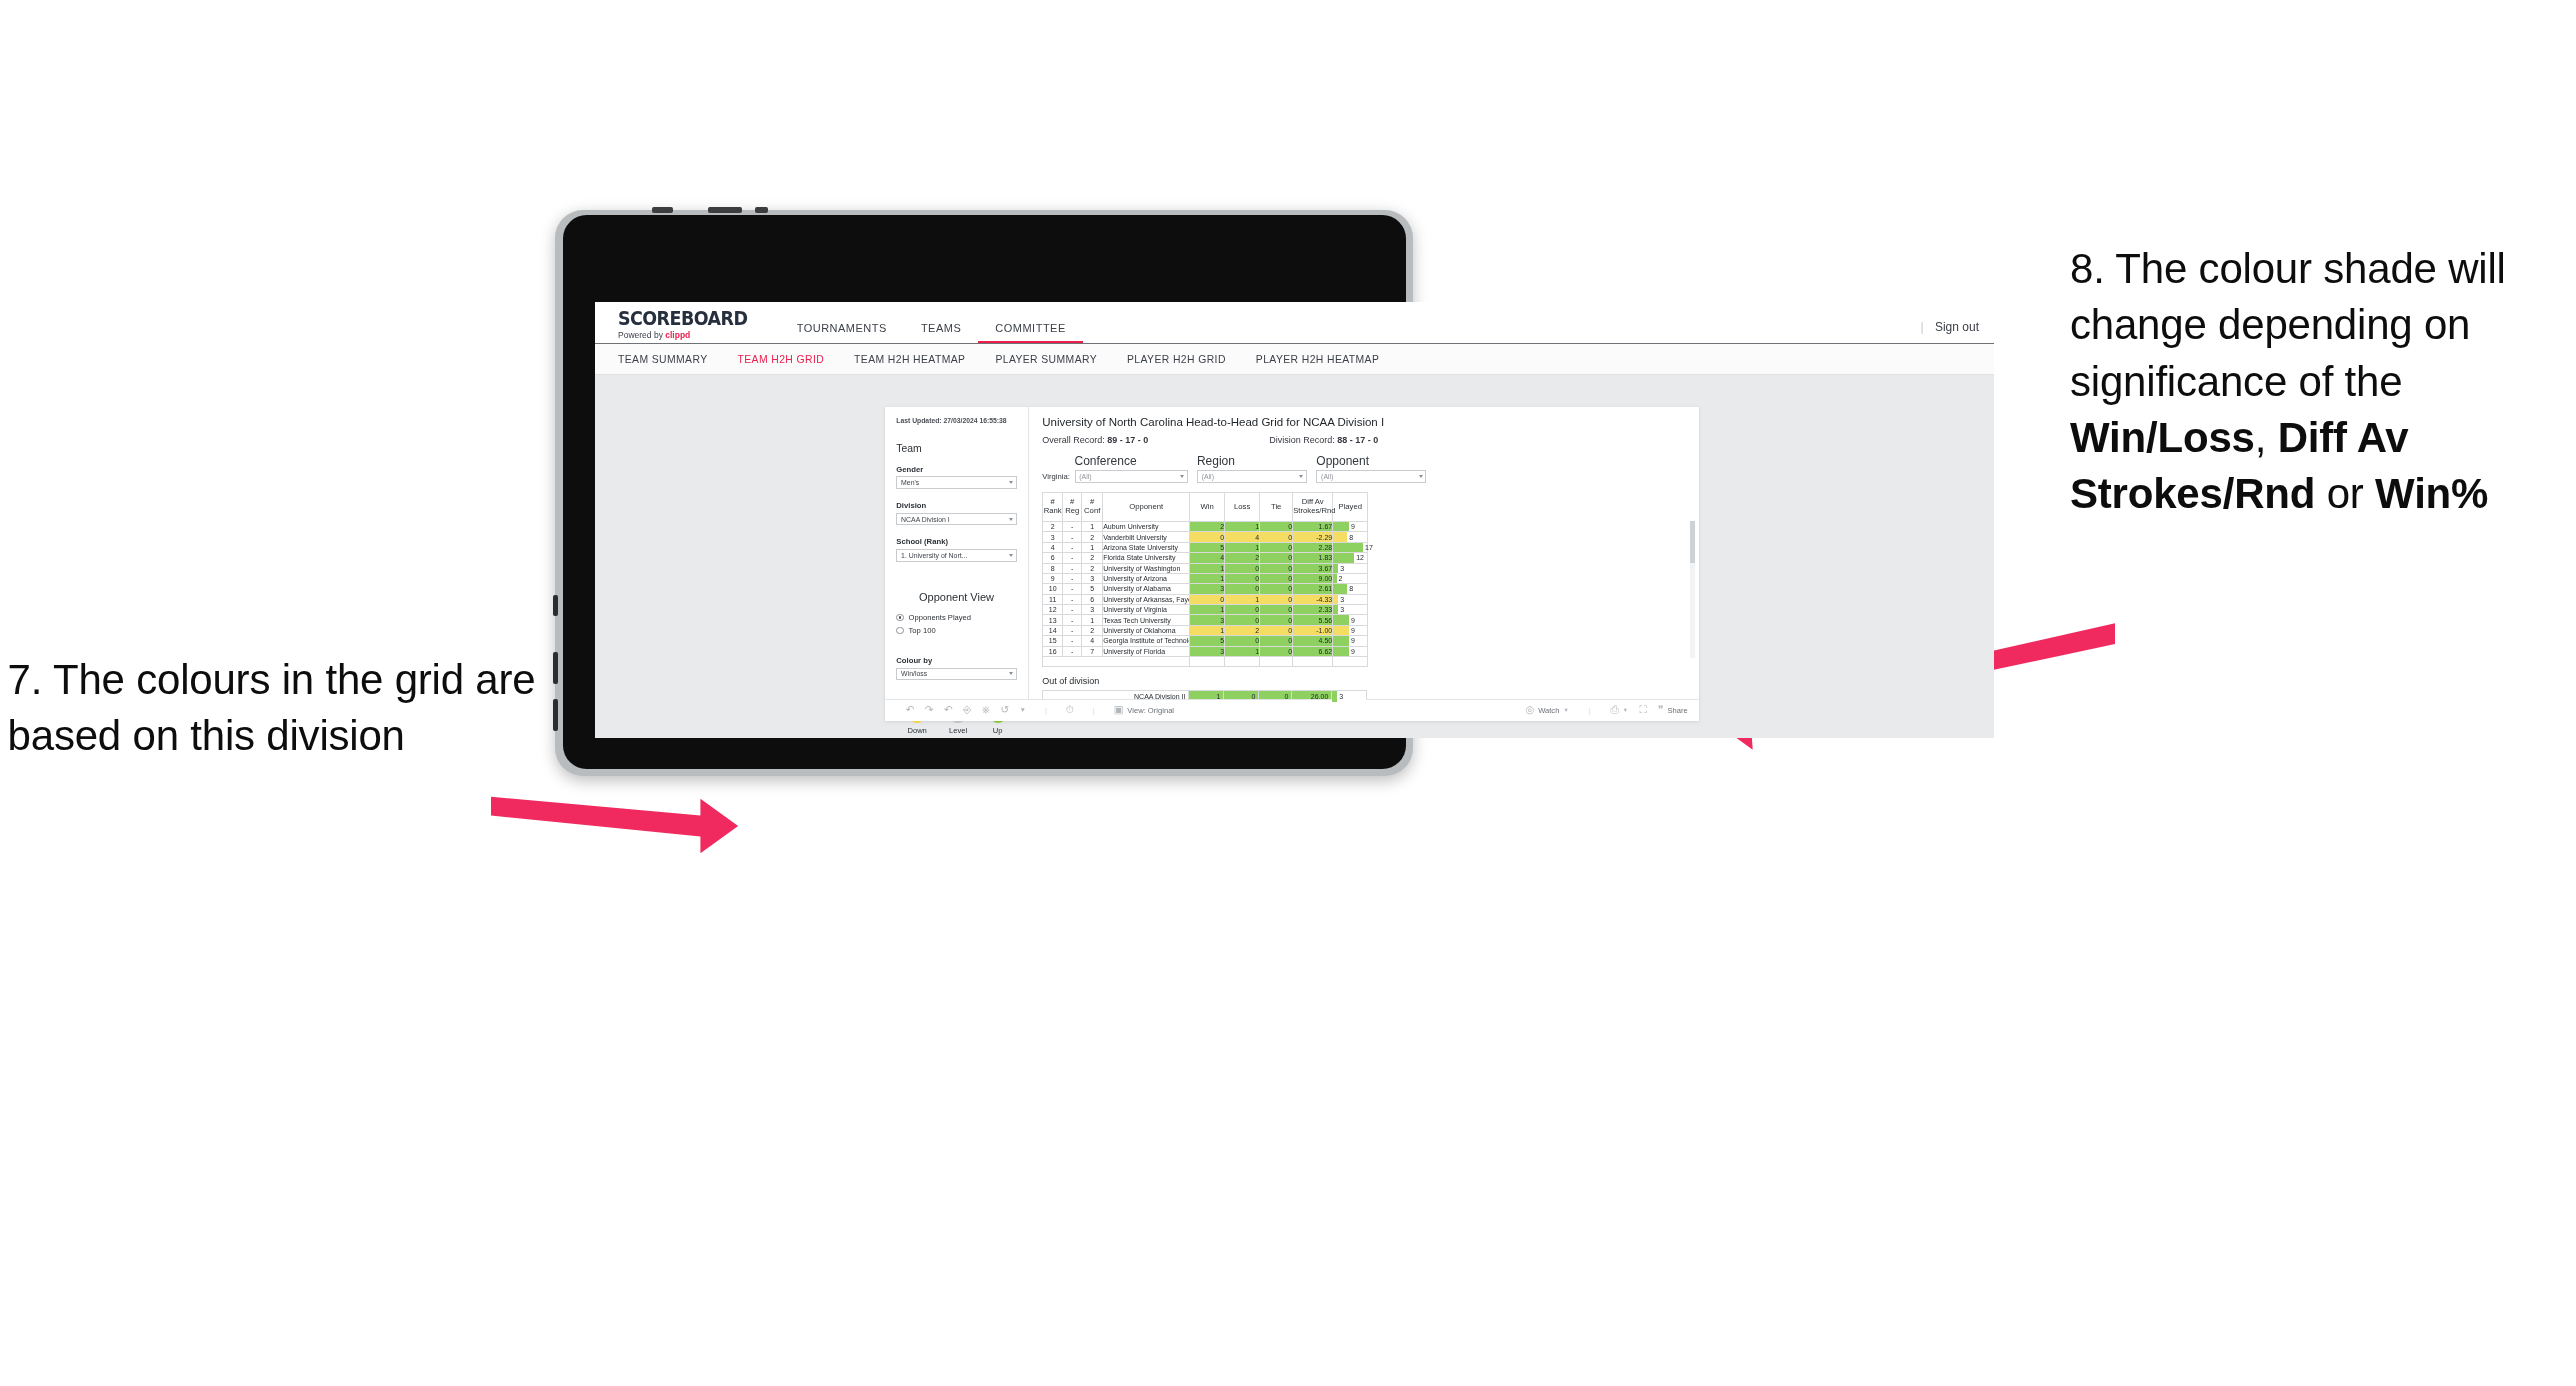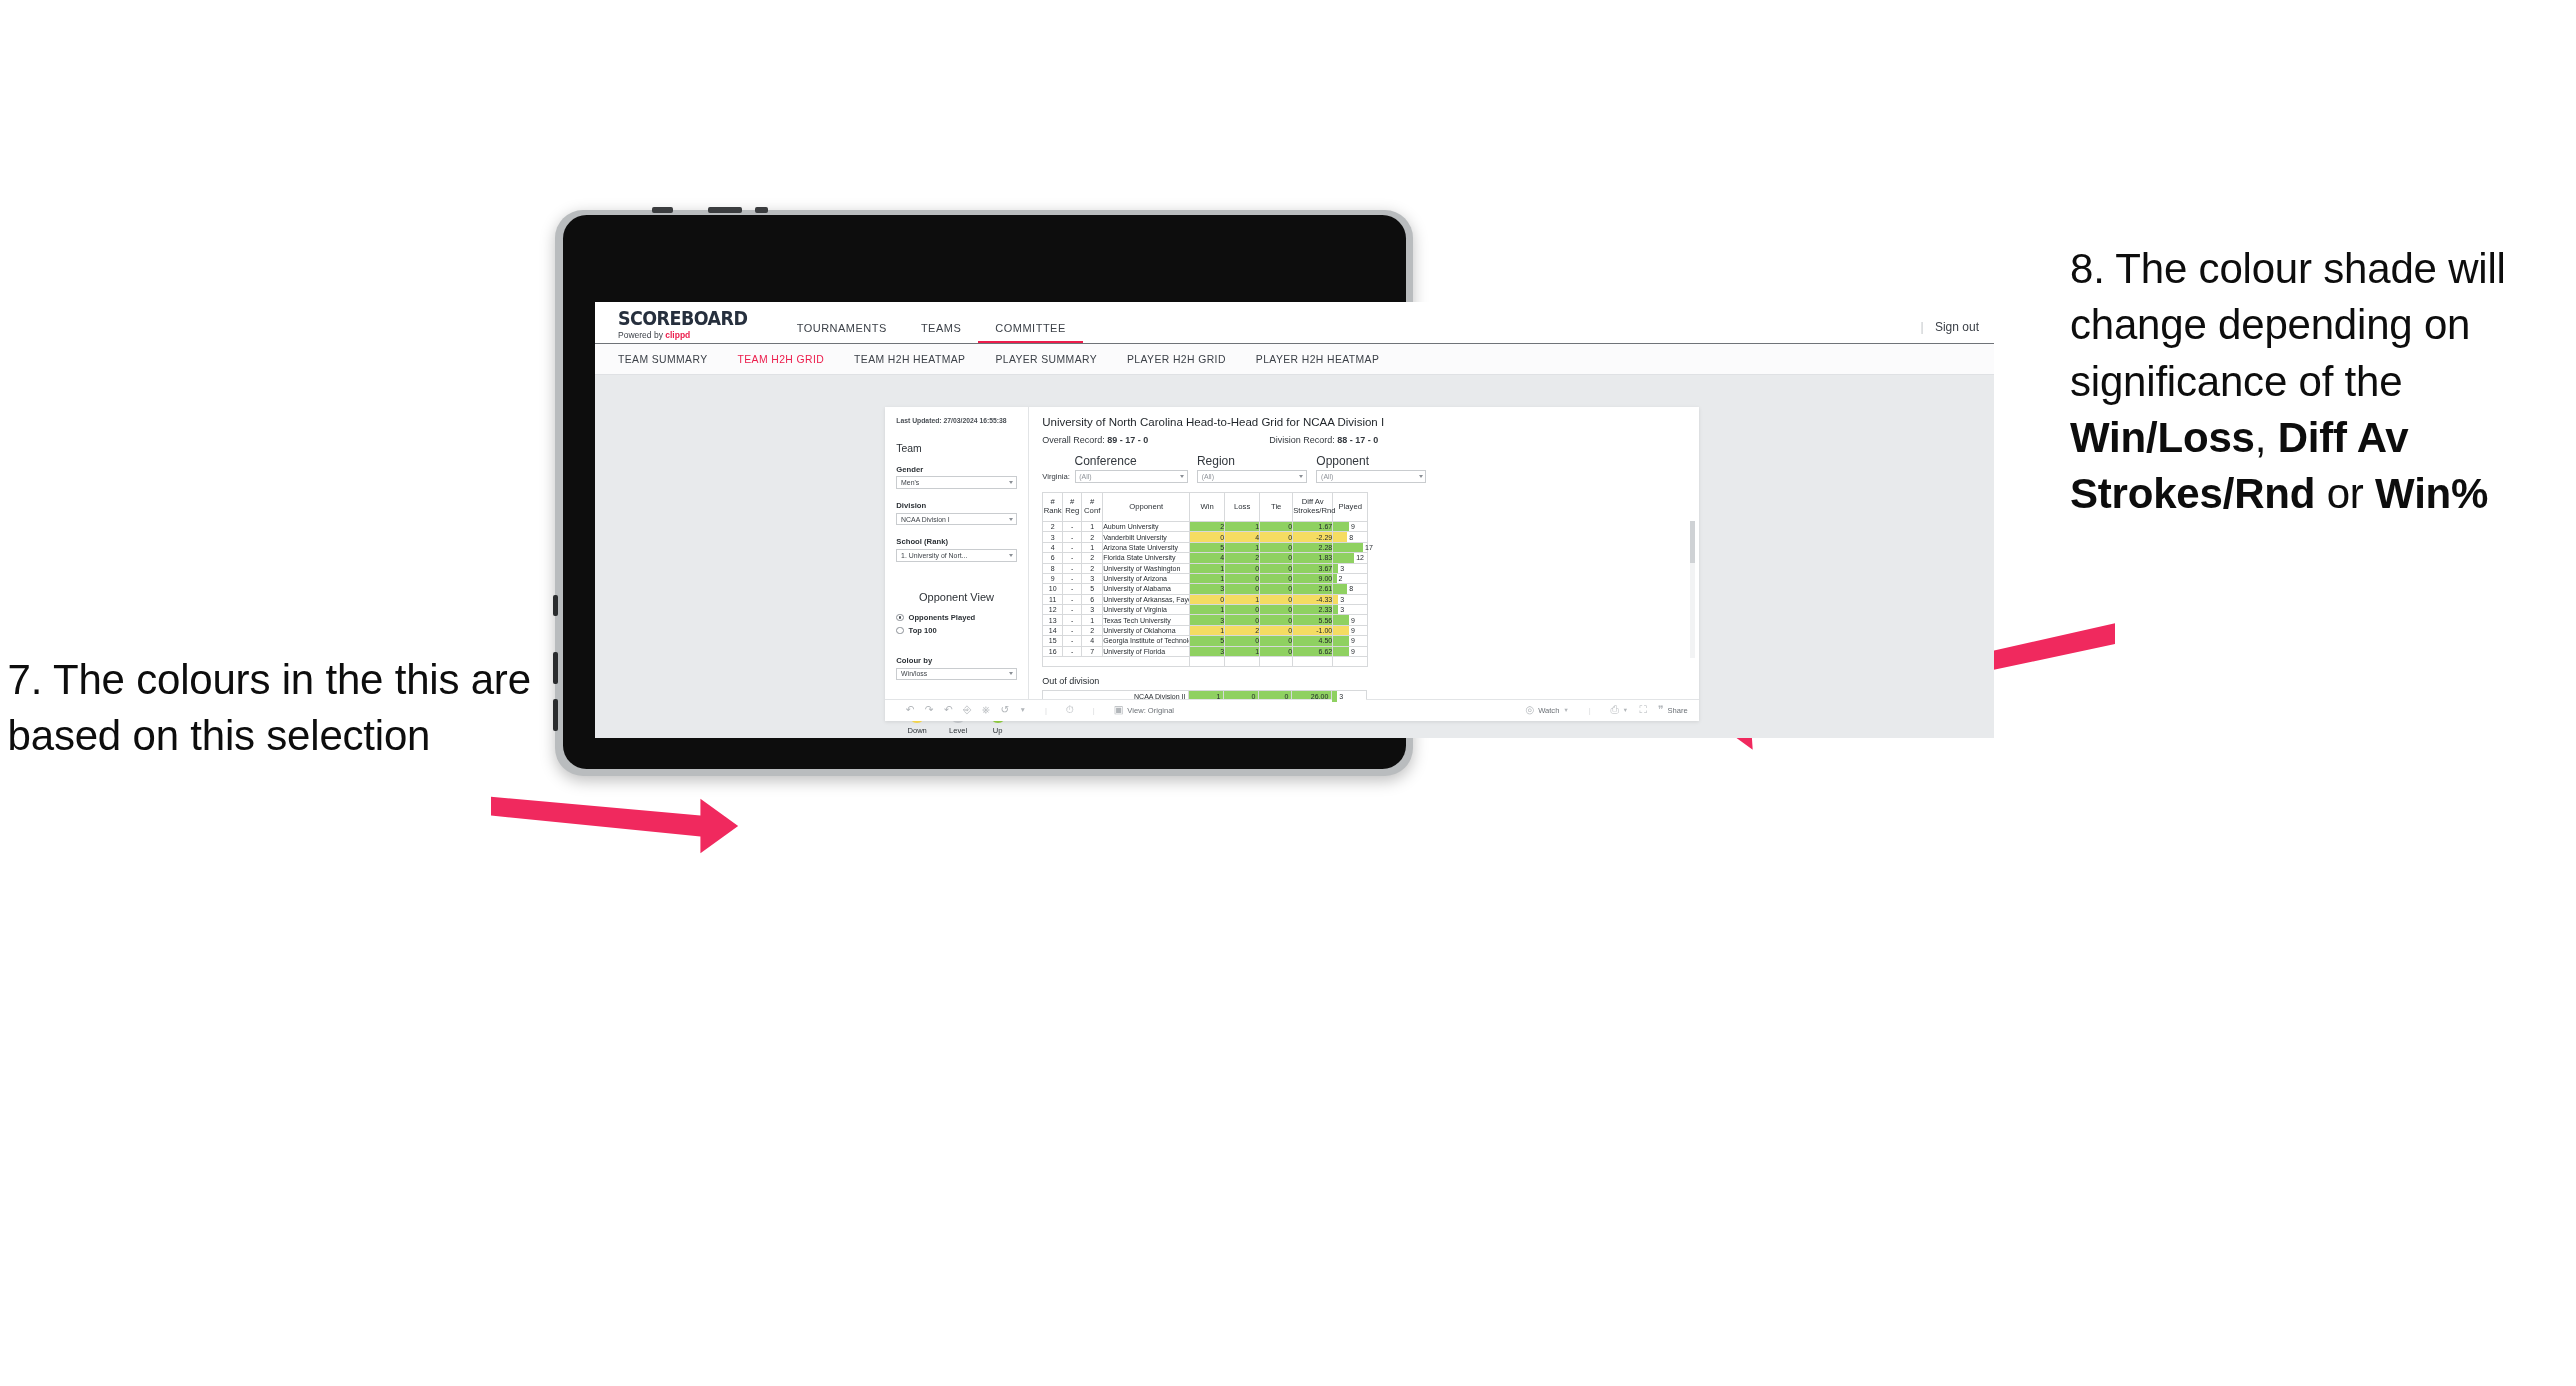--- a/index.html
+++ b/index.html
@@ -104,21 +104,21 @@
   .sel {
     position:relative; height:12.3px; border:0.9px solid #c9cccf; background:#fff;
     font-size:6.9px; color:#3a3f45; padding:1.9px 13.2px 0 3.8px; overflow:hidden;
     white-space:nowrap; cursor:pointer;
   }
   .sel .carat {
     position:absolute; right:2.8px; top:3.8px; width:0; height:0;
     border-left:2.8px solid transparent; border-right:2.8px solid transparent;
     border-top:3.3px solid #8b9096;
   }
-  .radio-row { display:flex; align-items:center; margin-bottom:3.8px; cursor:pointer;font-weight:bold; }
+  .radio-row { display:flex; align-items:center; margin-bottom:3.8px; cursor:pointer; }
   .radio {
     width:7.6px; height:7.6px; border-radius:50%; border:0.9px solid #8b9096;
     margin-right:4.7px; position:relative; background:#fff; flex:none;
   }
   .radio.on::after {
     content:""; position:absolute; left:1.4px; top:1.4px; width:2.8px; height:2.8px;
     border-radius:50%; background:#4a4f55;
   }
   .radio-row span { font-size:7.6px; color:#2c3136; }
   .legend { display:flex; justify-content:space-around; margin-top:15px; }
@@ -184,21 +184,21 @@
   .spacer { flex:1; }
   .tb-right { display:flex; align-items:center; gap:11.3px; }
 </style>
 </head>
 <body>
 
 <div id="stage">
 
   <div class="anno anno-left">
     <span>7.</span>
-    <span>The colours in the this are based on this selection</span>
+    <span>The colours in the grid are based on this division</span>
   </div>
 
   <svg class="arrow" style="left:491px; top:774px;" width="283" height="104" viewBox="0 0 300 110">
     <g fill="#F0295E">
       <polygon points="0,24 222,44 222,26 262,55 222,84 222,66 0,44"></polygon>
     </g>
   </svg>
 
   <div class="anno anno-right">
     <span>8.</span>

